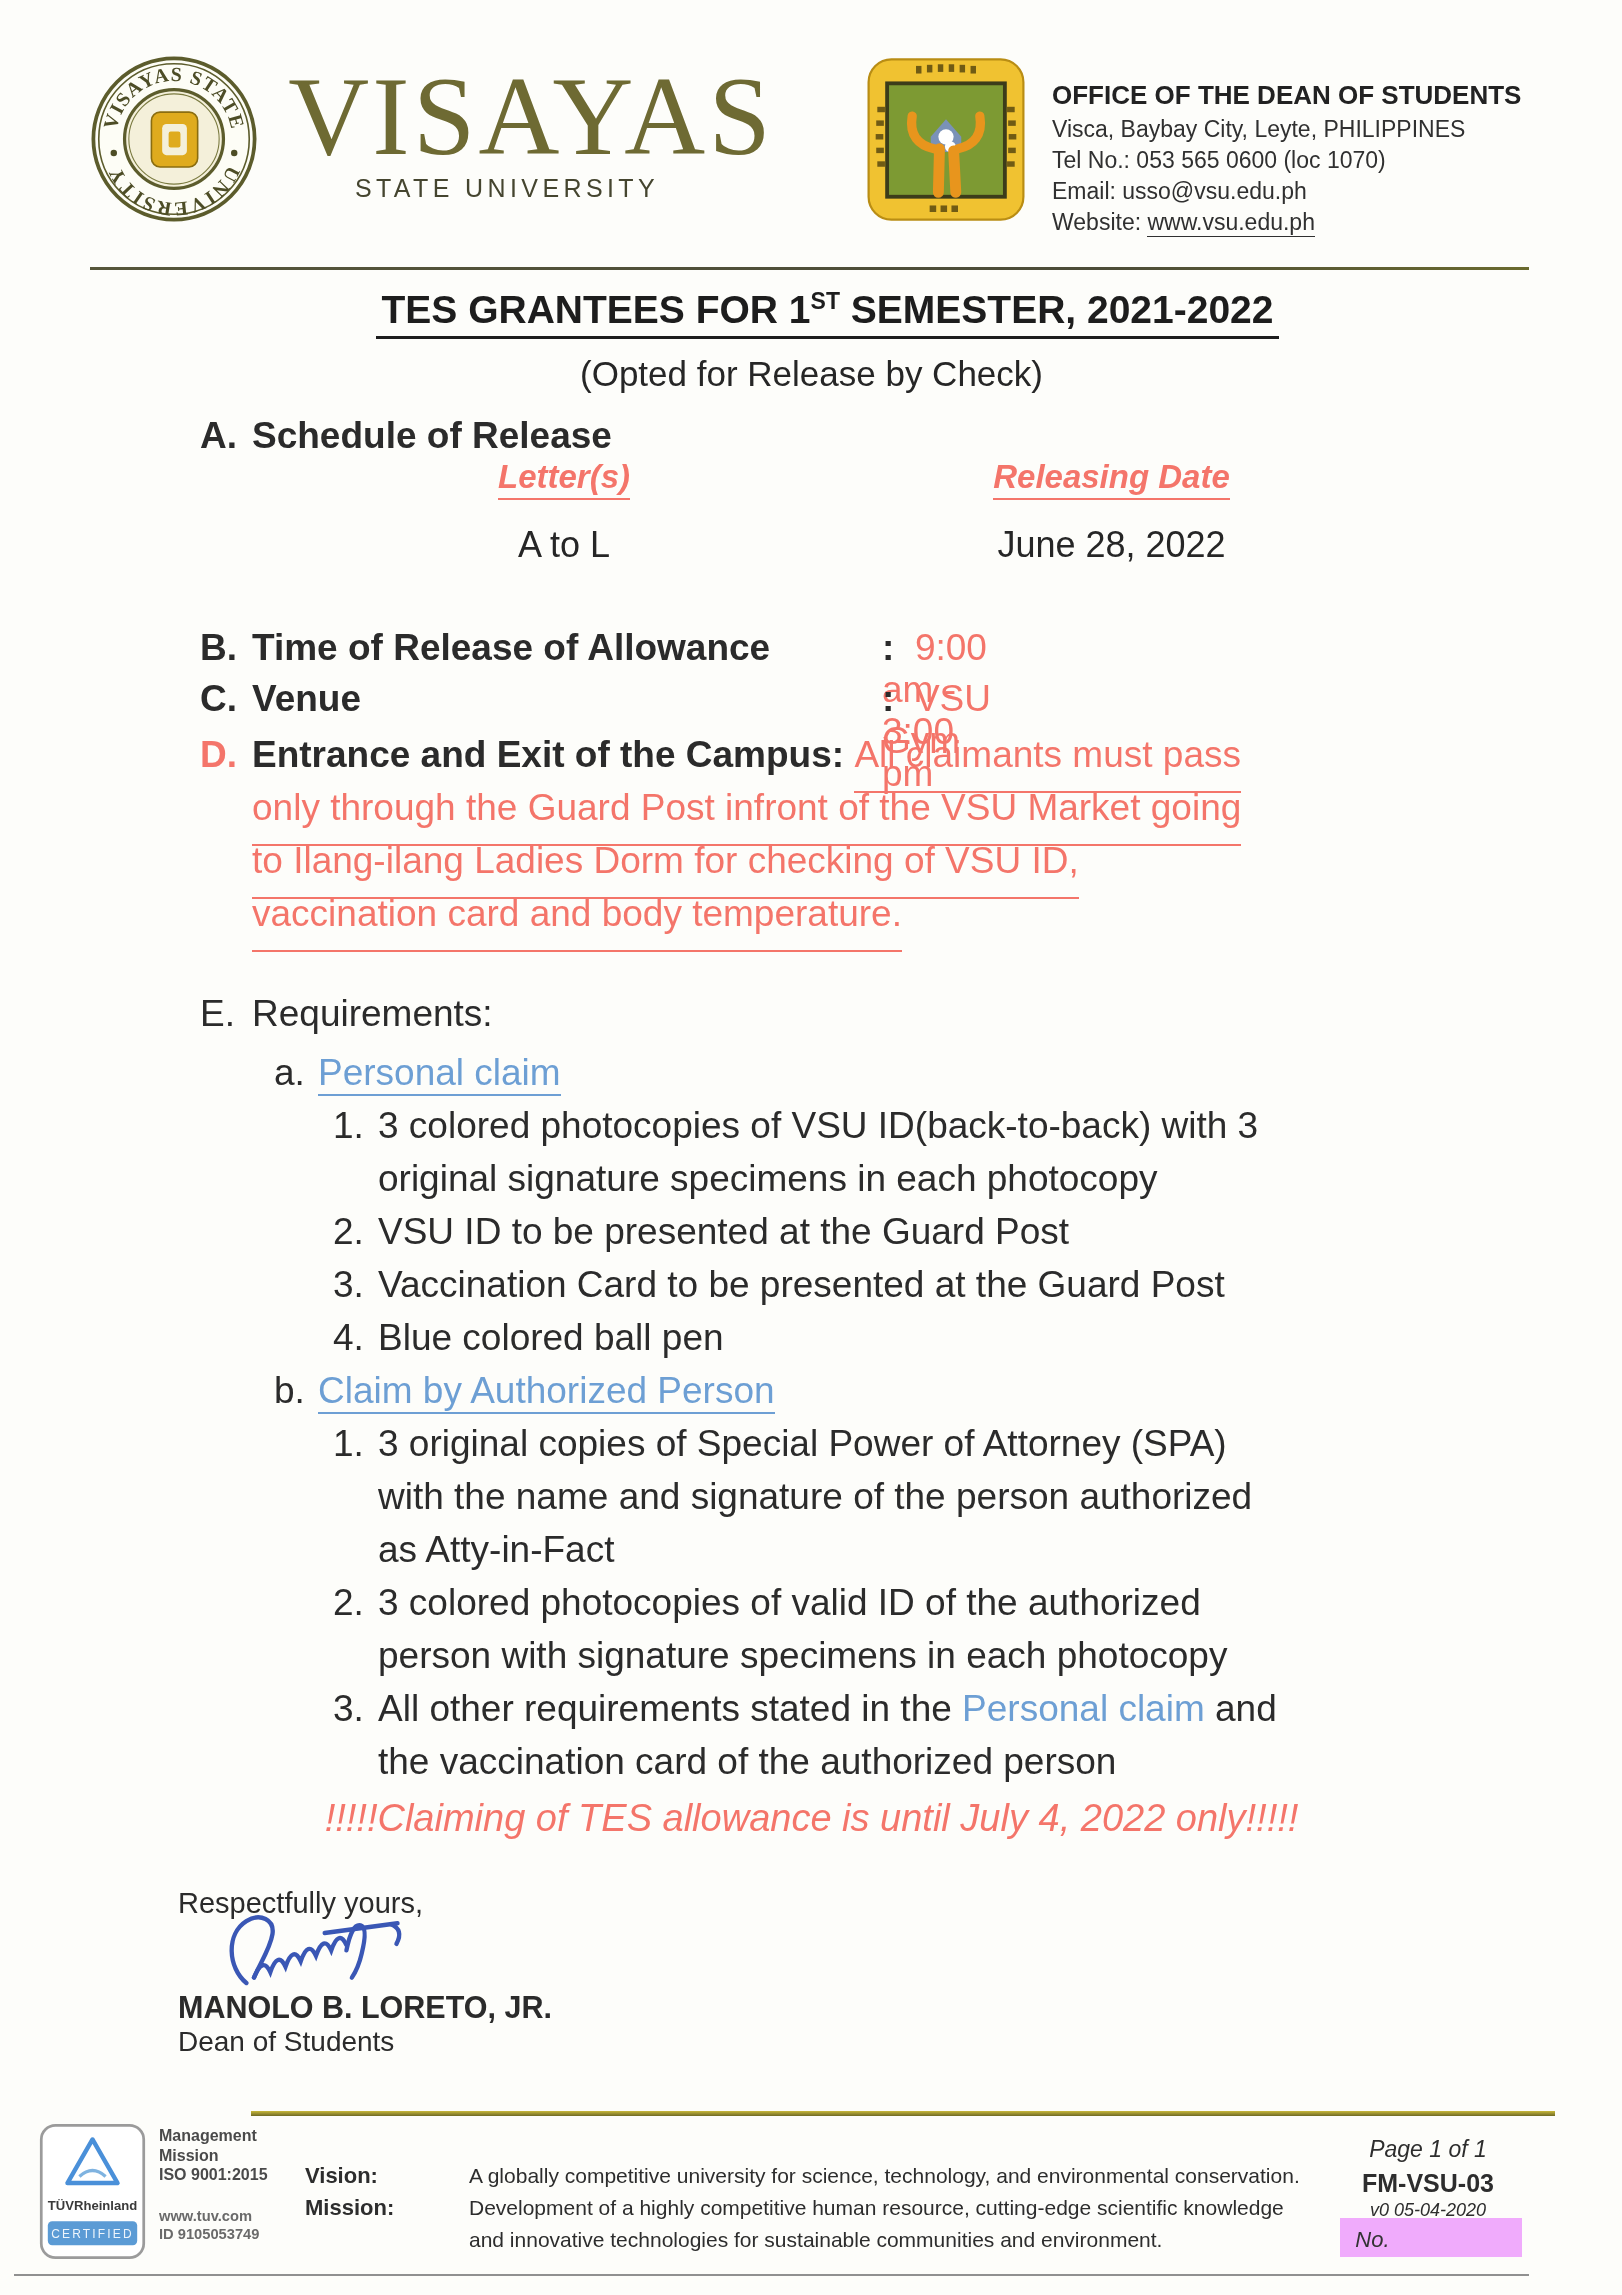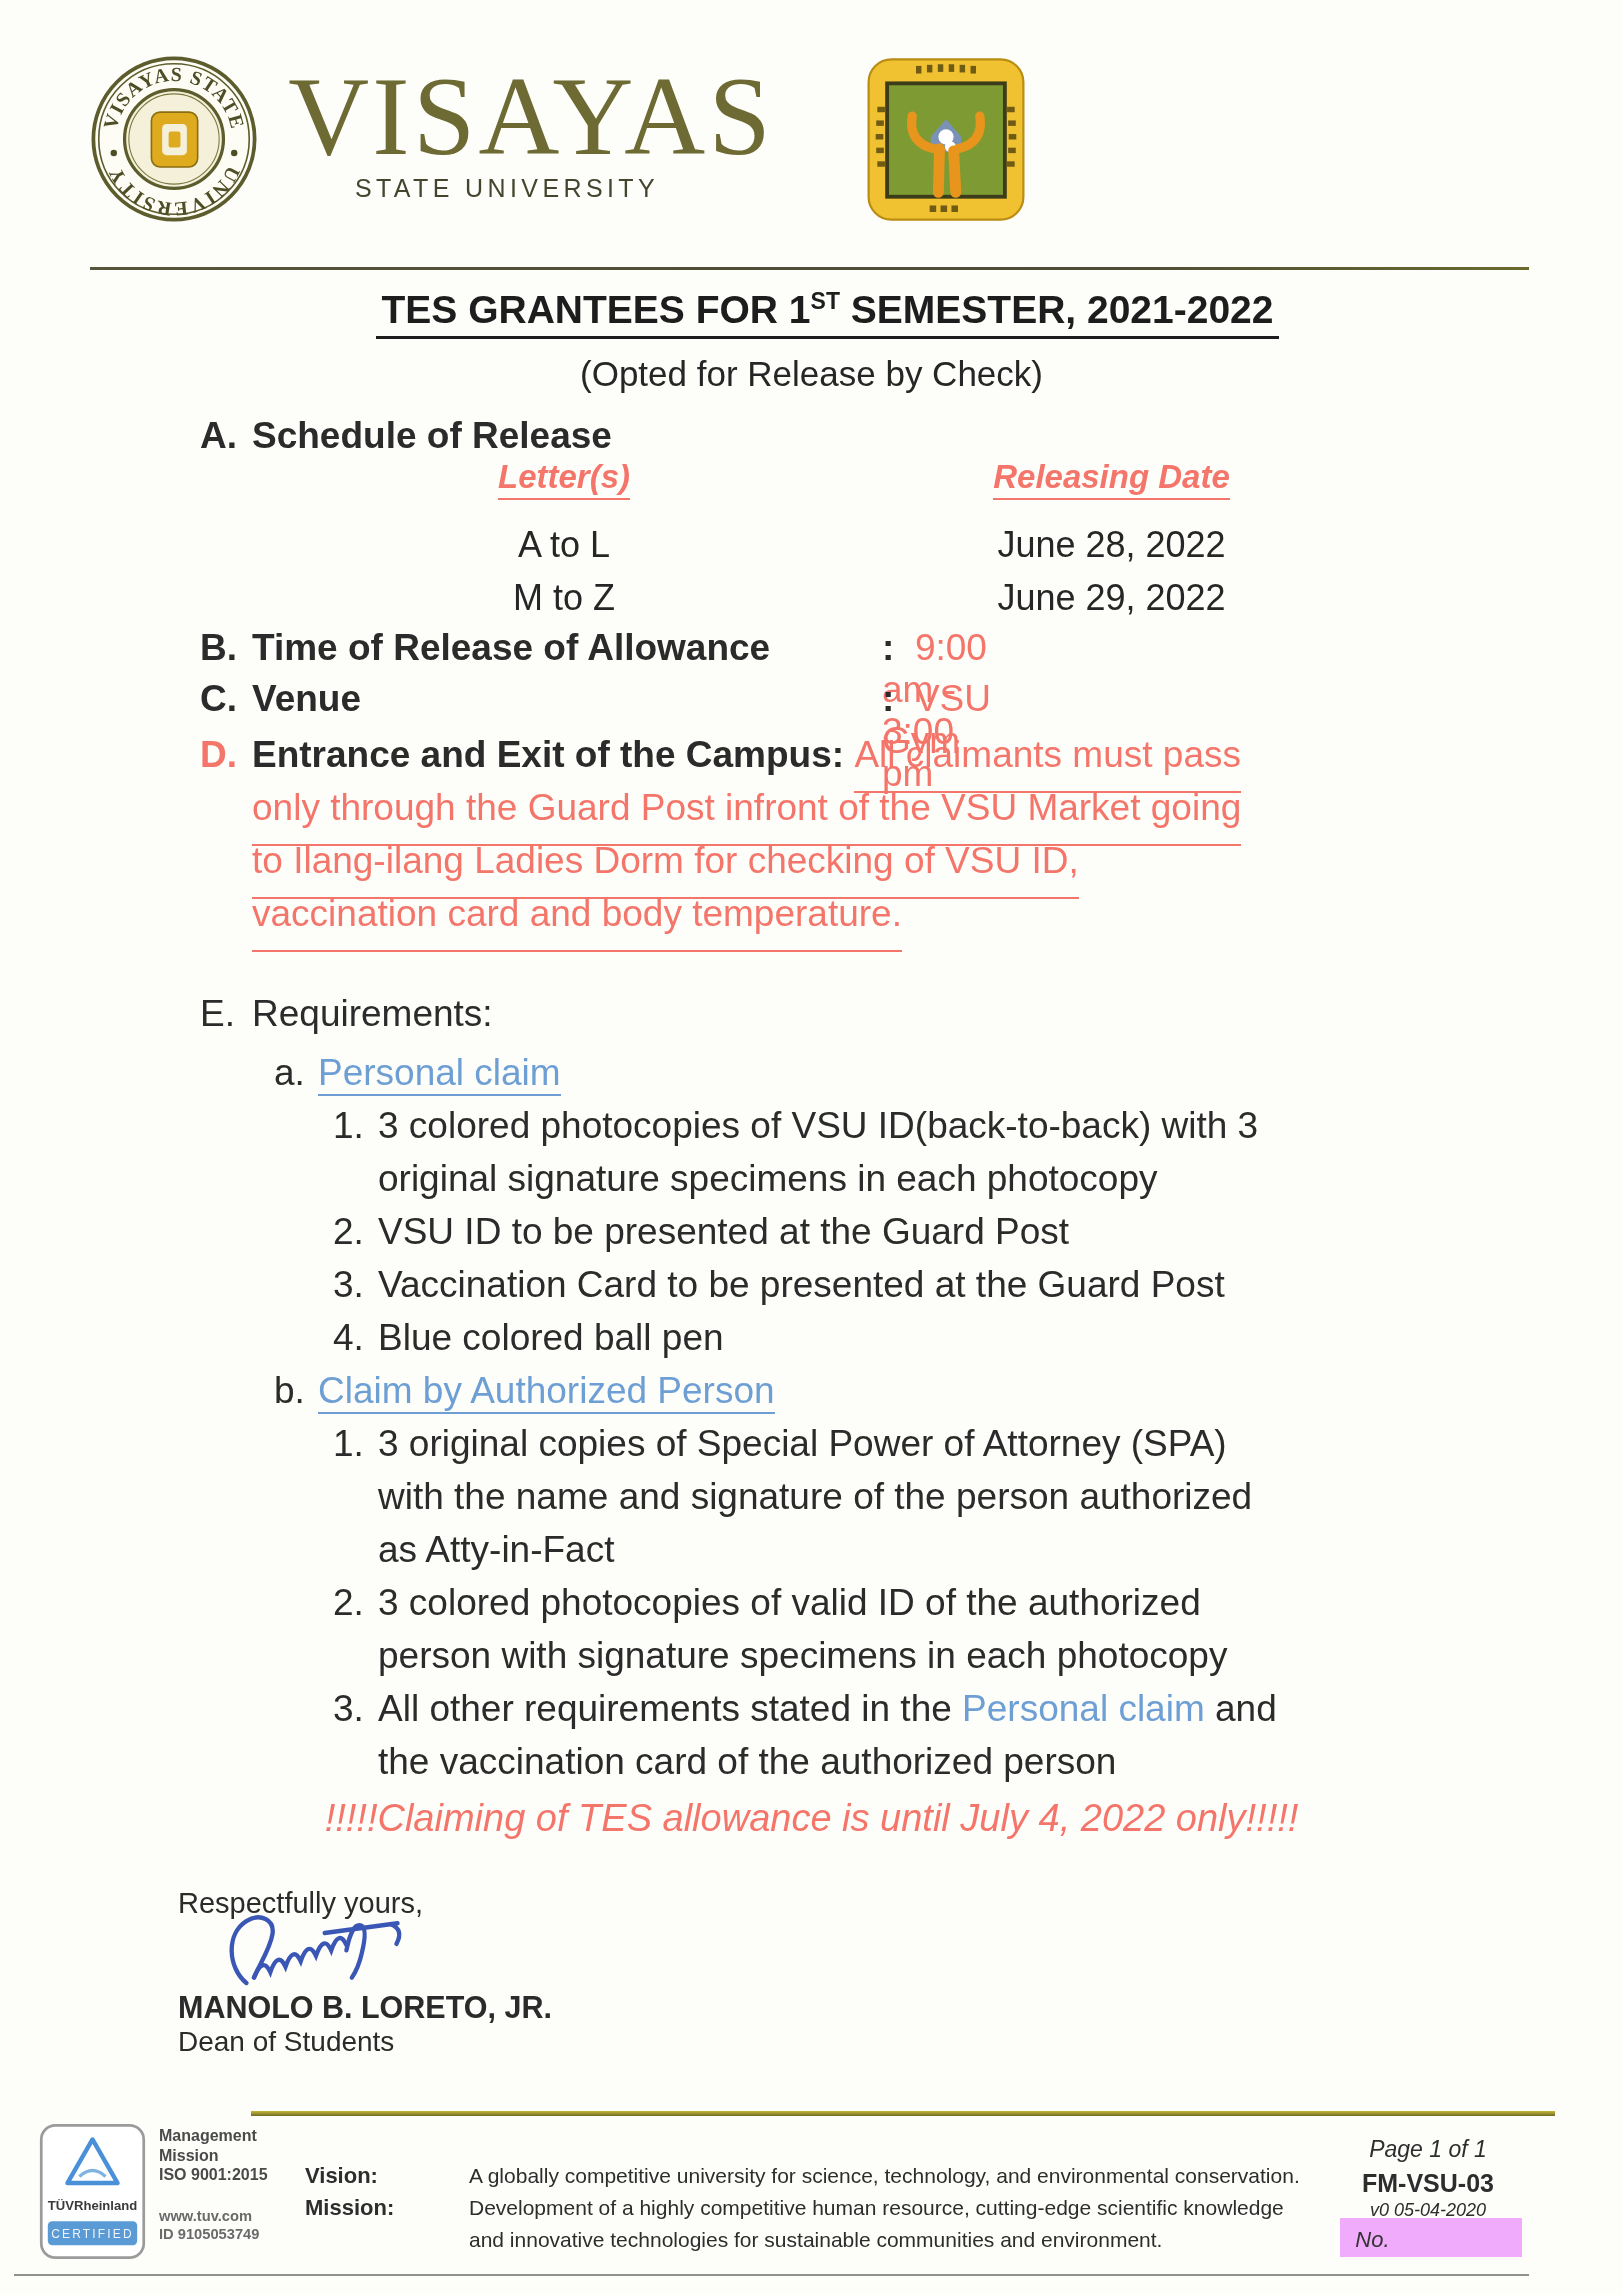--- a/index.html
+++ b/index.html
@@ -138,43 +138,46 @@
       <path d="M150 118 L178 150 L178 178 L122 178 L122 150 Z" fill="#7a92b8"></path>
       <circle cx="150" cy="150" r="14" fill="#ffffff"></circle>
       <circle cx="158" cy="168" r="10" fill="#ffffff"></circle>
       <path d="M88 112 C82 148 100 166 128 172" fill="none" stroke="#e8951d" stroke-width="17" stroke-linecap="round"></path>
       <path d="M212 112 C218 148 200 166 172 172" fill="none" stroke="#e8951d" stroke-width="17" stroke-linecap="round"></path>
       <path d="M138 172 L136 252" stroke="#e8951d" stroke-width="20" stroke-linecap="round"></path>
       <path d="M164 176 L168 252" stroke="#e8951d" stroke-width="20" stroke-linecap="round"></path>
     </g>
   </svg>
 
+  <div class="abs office">
+    <div class="o-name">OFFICE OF THE DEAN OF STUDENTS</div>
+    <div>Visca, Baybay City, Leyte, PHILIPPINES</div>
+    <div>Tel No.: 053 565 0600 (loc 1070)</div>
+    <div>Email: usso@vsu.edu.ph</div>
+    <div><span>Website: </span><span class="site-link">www.vsu.edu.ph</span></div>
+  </div>
 
   <div class="abs hr-top"></div>
 
   <div class="abs title-row">
     <span class="title-inner"><span>TES GRANTEES FOR 1</span><span class="title-sup">ST</span><span> SEMESTER, 2021-2022</span></span>
   </div>
   <div class="abs subtitle-row">(Opted for Release by Check)</div>
 
   <div class="abs sec-a">
     <span class="lbl">A.</span><span>Schedule of Release</span>
   </div>
 
   <div class="abs sched-row sched-head" style="top:458px">
     <div class="sched-c1"><span>Letter(s)</span></div>
     <div class="sched-c2"><span>Releasing Date</span></div>
   </div>
   <div class="abs sched-row sched-val" style="top:524px">
     <div class="sched-c1">A to L</div>
     <div class="sched-c2">June 28, 2022</div>
-  </div>
-  <div class="abs sched-row sched-val" style="top:577px">
-    <div class="sched-c1">M to Z</div>
-    <div class="sched-c2">June 29, 2022</div>
   </div>
 
   <div class="brow" style="top:627px">
     <span class="lbl bold">B.</span><span class="bold">Time of Release of Allowance</span>
     <span class="colval"><span class="bold">:</span>&nbsp;&nbsp;<span class="red">9:00 am - 3:00 pm</span></span>
   </div>
 
   <div class="brow" style="top:678px">
     <span class="lbl bold">C.</span><span class="bold">Venue</span>
     <span class="colval"><span class="bold">:</span>&nbsp;&nbsp;<span class="red">VSU Gym</span></span>

